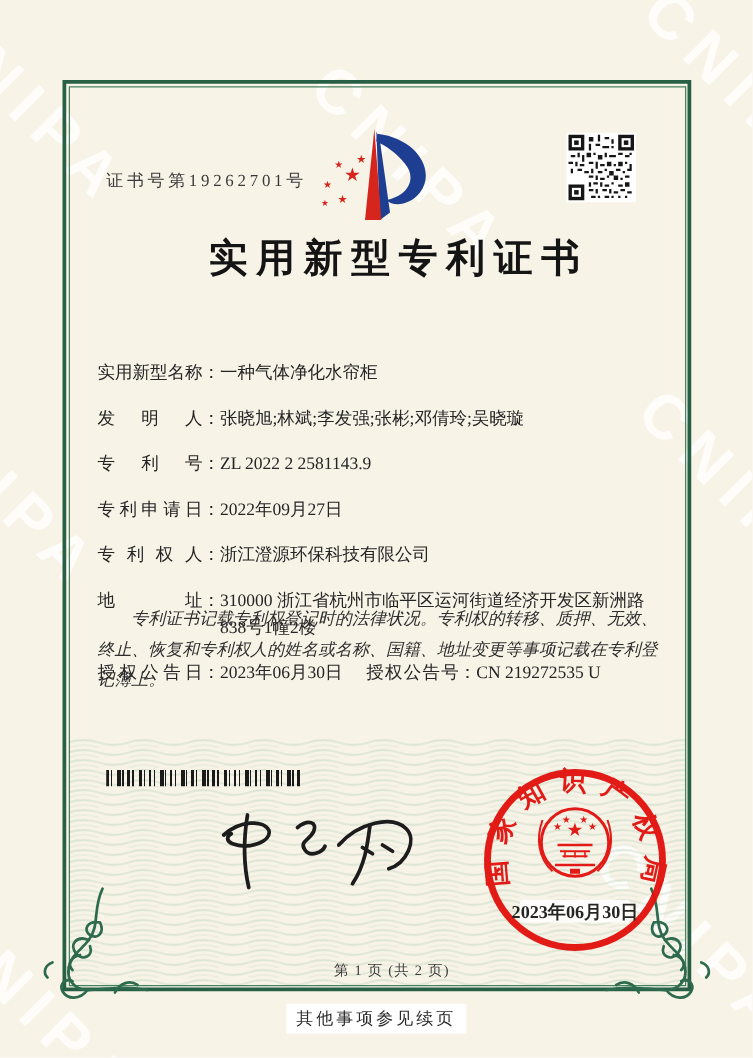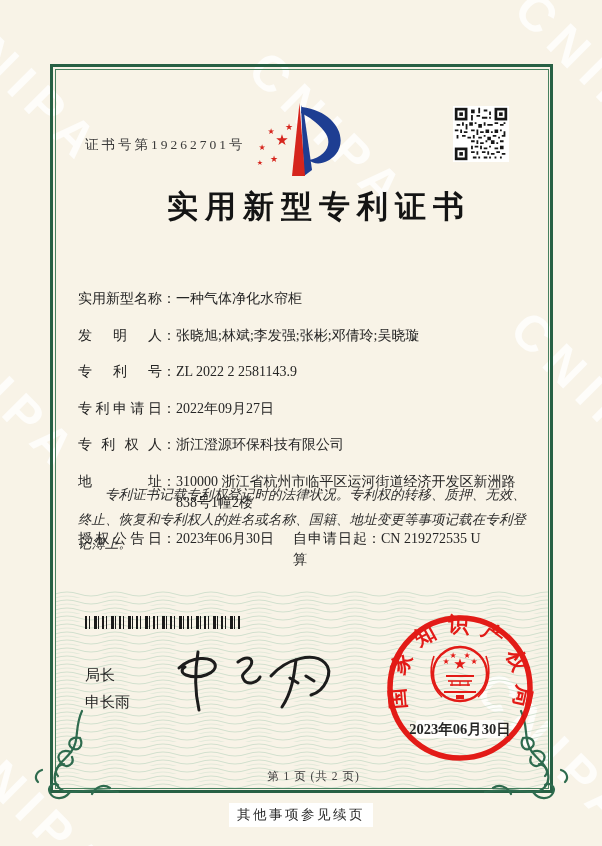--- a/index.html
+++ b/index.html
@@ -196,36 +196,32 @@
     </div>
     <div class="row">
       <span class="lbl">地址</span>
         <span class="colon">：</span>
         <span class="val">310000 浙江省杭州市临平区运河街道经济开发区新洲路838号1幢2楼</span>
     </div>
     <div class="row">
       <span class="lbl">授权公告日</span>
         <span class="colon">：</span>
         <span class="val-fixed">2023年06月30日</span>
-        <span class="lbl2">自申请日起算</span>
+        <span class="lbl2">授权公告号</span>
         <span class="colon">：</span>
         <span class="val">CN 219272535 U</span>
     </div>
   </div>
 
   <div class="paras">
     <p>专利证书记载专利权登记时的法律状况。专利权的转移、质押、无效、终止、恢复和专利权人的姓名或名称、国籍、地址变更等事项记载在专利登记簿上。</p>
   </div>
 
   <div class="barcode"></div>
 
-  <div class="issuer">
-    <div>局长</div>
-    <div>申长雨</div>
-  </div>
 
   <svg class="signature" width="170" height="85" viewBox="0 0 170 85">
     <g fill="none" stroke="#1c1c1c" stroke-width="3" stroke-linecap="round">
       <path d="M30,16 C27,34 26,52 31,74"></path>
       <path d="M11,32 C24,20 43,20 47,28 C50,37 31,44 18,39 C13,37 13,33 17,31"></path>
       <path d="M70,26 c9,-7 16,-4 13,3 c-3,7 -12,8 -7,15 c4,6 14,2 16,-3"></path>
       <path d="M103,40 C119,22 146,16 157,27 C166,36 157,55 143,59"></path>
       <path d="M128,24 C126,40 124,56 114,71"></path>
       <path d="M122,42 l8,5"></path>
       <path d="M138,40 l8,5"></path>

